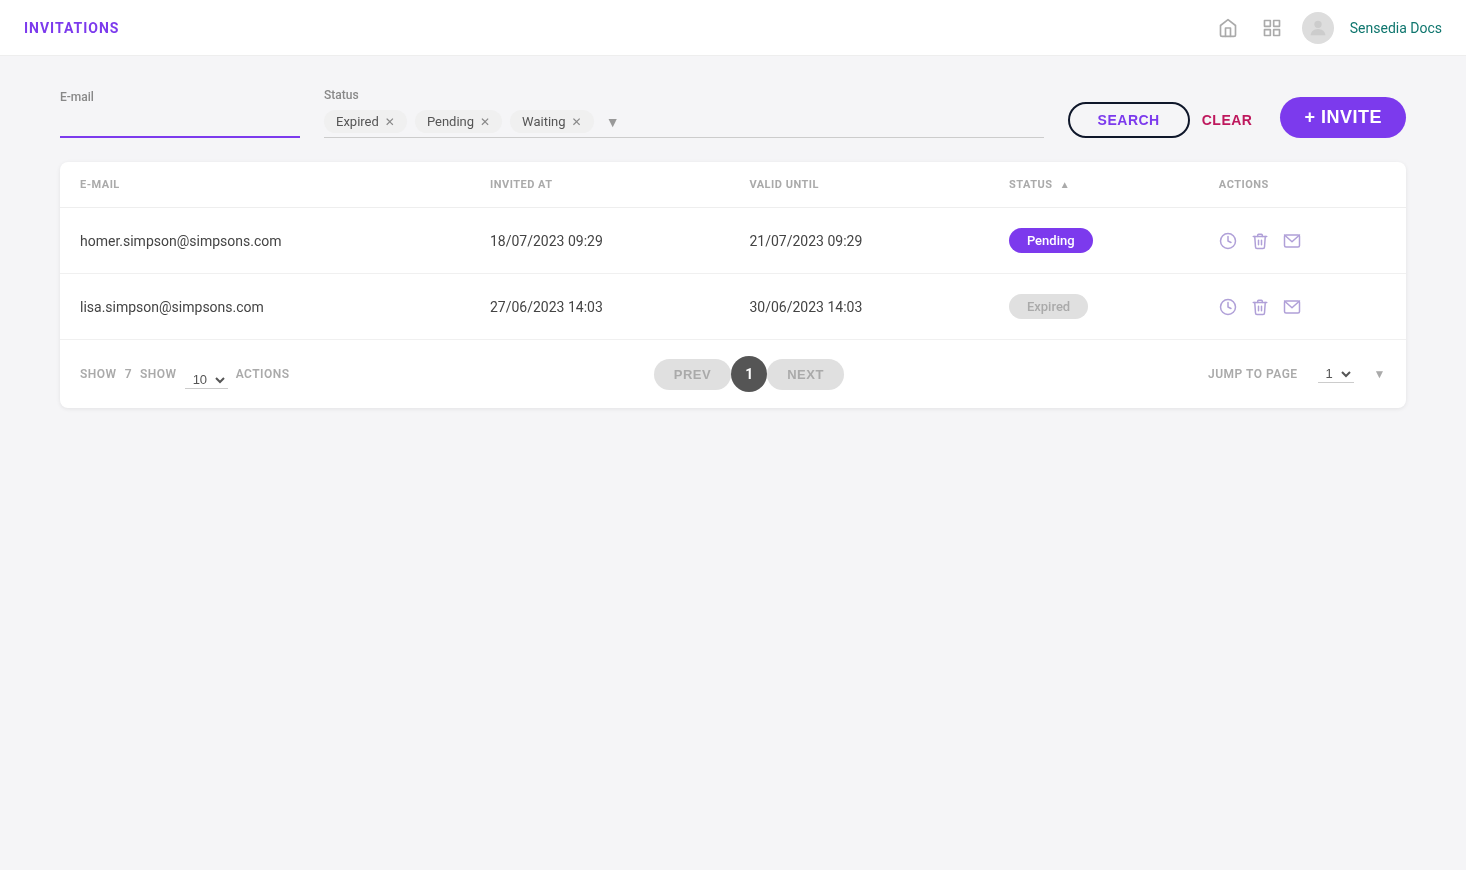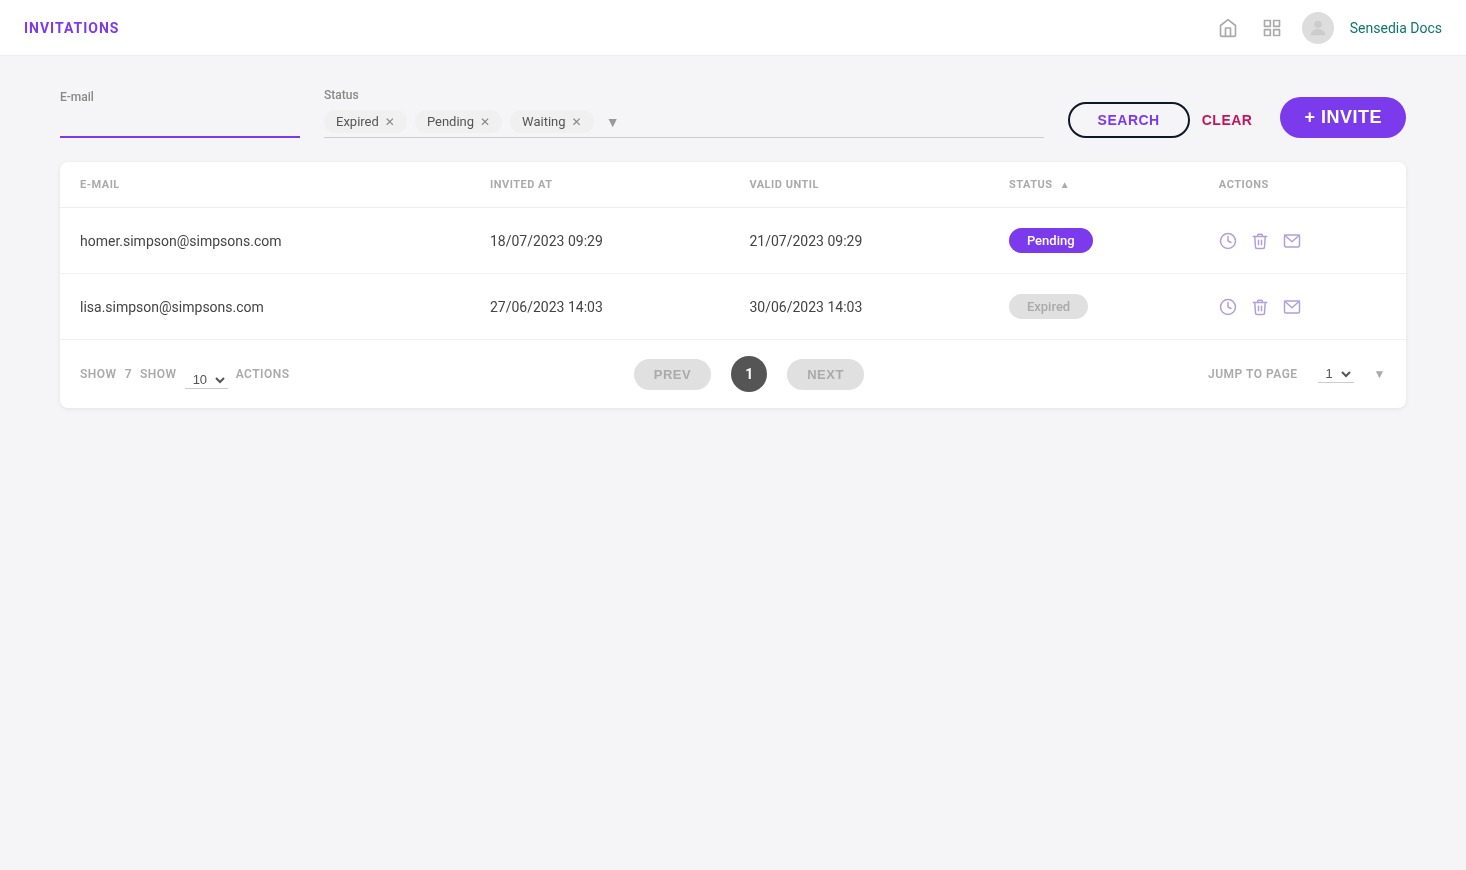--- a/index.html
+++ b/index.html
@@ -261,21 +261,21 @@
       background: transparent;
       font-size: 13px;
       color: #555;
       padding: 0 4px;
       cursor: pointer;
       margin-top: 12px;
     }
     .pagination-controls {
       display: flex;
       align-items: center;
-      gap: 20px;
+      gap: 0;
       margin: 0 auto;
     }
     .page-btn {
       border: none;
       background: #e0e0e0;
       color: #aaa;
       border-radius: 20px;
       padding: 8px 20px;
       font-size: 13px;
       font-weight: 600;

